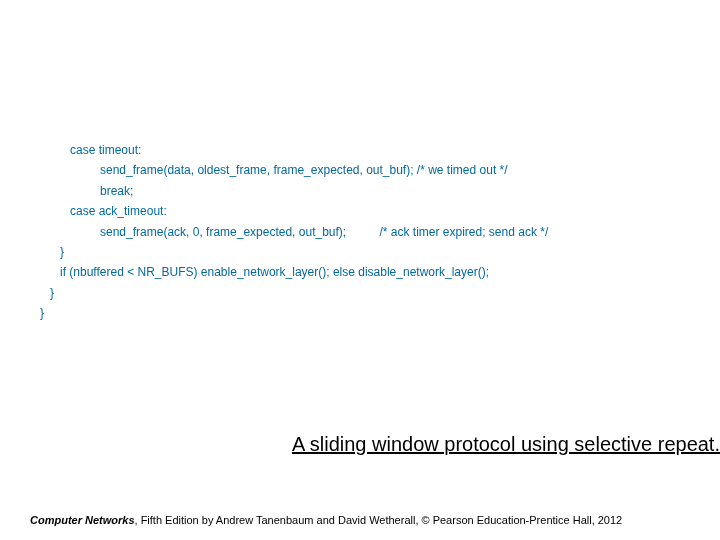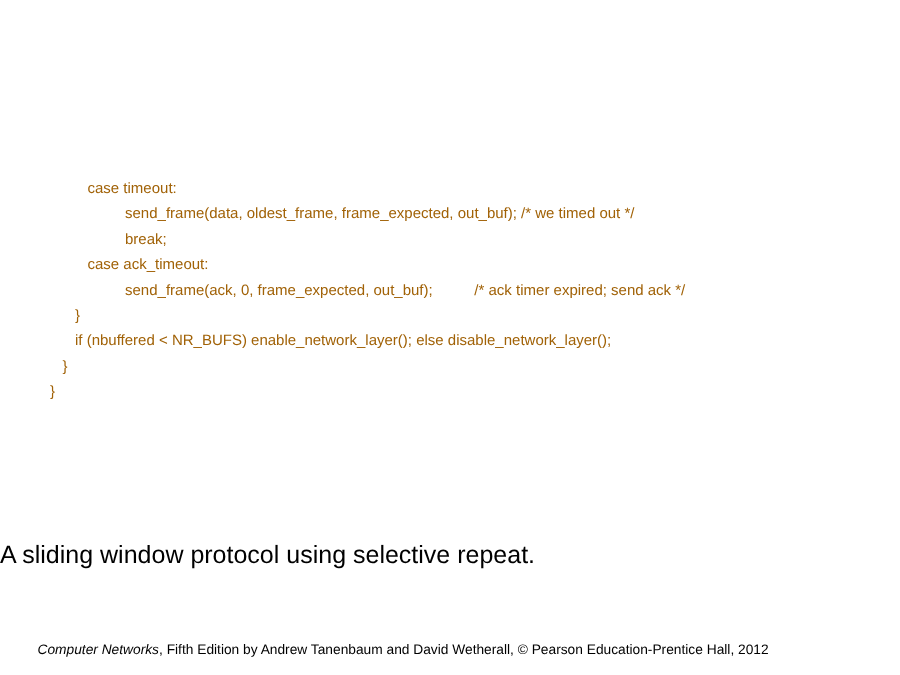--- a/index.html
+++ b/index.html
@@ -28,42 +28,44 @@
     font-weight: 400;
   }
   .code-block {
     position: absolute;
     top: 140px;
     left: 40px;
     right: 20px;
     font-family: Arial, Helvetica, sans-serif;
     font-size: 12px;
     line-height: 1.7;
-    color: #a16207;
+    color: #0369a1;
     white-space: pre;
   }
   .caption {
     position: absolute;
     top: 433px;
     left: 0;
     right: 0;
-    text-align: left;
+    text-align: right;
     color: #000000;
     font-size: 20px;
+    text-decoration: underline;
   }
   .footer {
     position: absolute;
     bottom: 14px;
     left: 30px;
     right: 30px;
     color: #000000;
     font-size: 11px;
   }
   .footer .book {
     font-style: italic;
+    font-weight: bold;
   }
 </style>
 </head>
 <body>
 
 <div class="slide">
 
 
   <div class="code-block"><span>         case timeout:</span>
 <span>                  send_frame(data, oldest_frame, frame_expected, out_buf); /* we timed out */</span>

